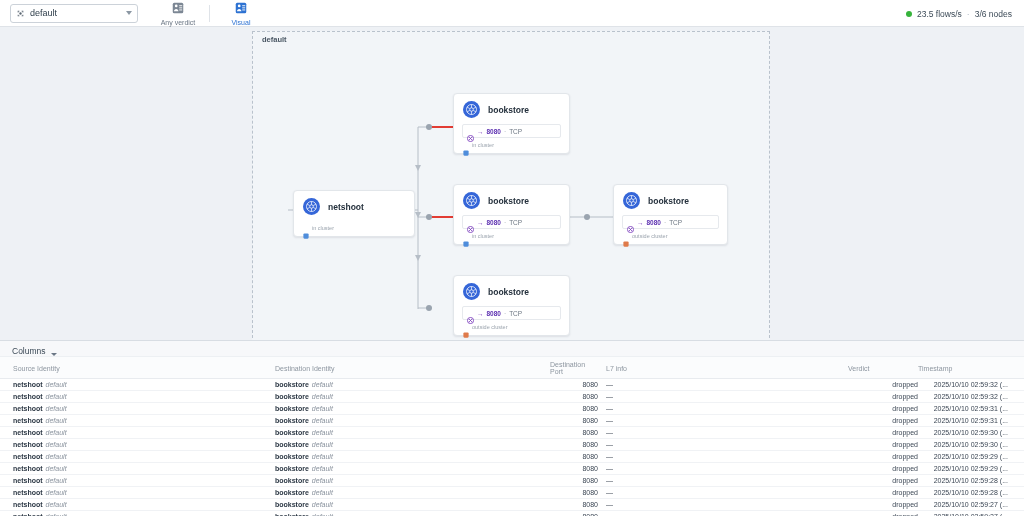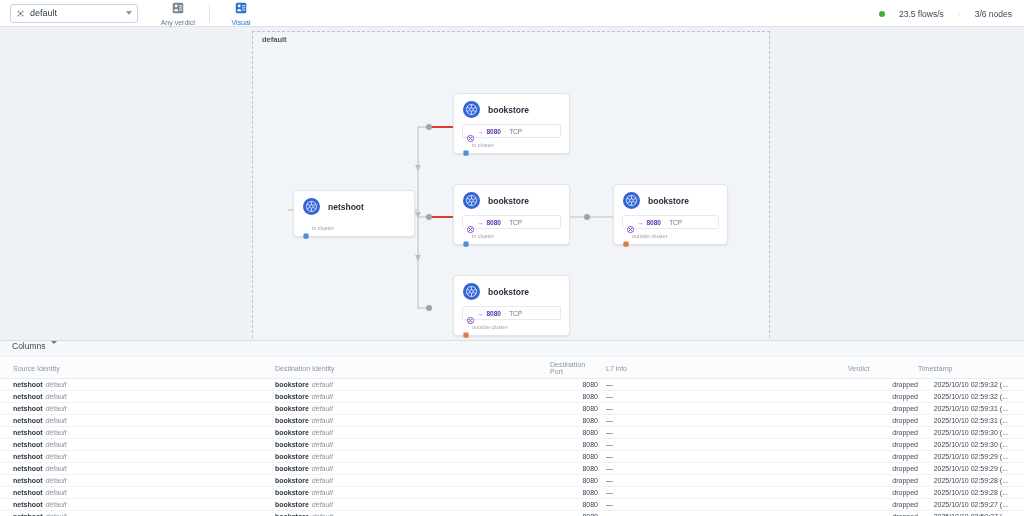--- a/index.html
+++ b/index.html
@@ -41,21 +41,21 @@
     width: 48px; display: flex; flex-direction: column;
     align-items: center; justify-content: center; gap: 1px;
     cursor: pointer;
   }
   .tool-btn .tlabel { font-size: 7px; color: #6b7785; line-height: 8px; }
   .tool-btn.active .tlabel { color: #2d72d2; }
   .tool-sep { width: 1px; height: 17px; background: #dfe3e8; margin: 0 7px; }
 
   .status {
     position: absolute; right: 12px; top: 0; height: 27px;
-    display: flex; align-items: center; gap: 14px;
+    display: flex; align-items: center; gap: 5px;
     font-size: 8.5px; color: #3c4a57;
   }
   .dot-green { width: 6px; height: 6px; border-radius: 50%; background: #36b33b; }
   .status .sep { color: #aab3bd; }
 
   
   .canvas {
     position: absolute; left: 0; top: 27px; width: 1024px; height: 313px;
     background: #eef1f5; overflow: hidden;
   }
@@ -97,21 +97,21 @@
   .node-foot { display: flex; align-items: center; gap: 3px; padding: 4px 9px 5px 9px; }
   .foot-ico { width: 6px; height: 6px; flex: none; }
   .foot-txt { font-size: 5.5px; color: #9aa3ad; }
 
   
   .panel {
     position: absolute; left: 0; top: 340px; width: 1024px; height: 176px;
     background: #ffffff; border-top: 1px solid #d8dde3;
   }
   .panel-bar {
-    height: 16px; display: flex; align-items: flex-start;
+    height: 16px; display: flex; align-items: flex-end;
     padding-left: 12px; gap: 5px;
     font-size: 8.5px; color: #3c4a57;
     background: #f7f8fa; border-bottom: 1px solid #edf0f3;
     cursor: pointer;
   }
   .caret-sm { width: 0; height: 0; border-left: 3px solid transparent;
               border-right: 3px solid transparent; border-top: 3.5px solid #6b7785; }
 
   table.flows { width: 1024px; border-collapse: collapse; table-layout: fixed; }
   table.flows th {

